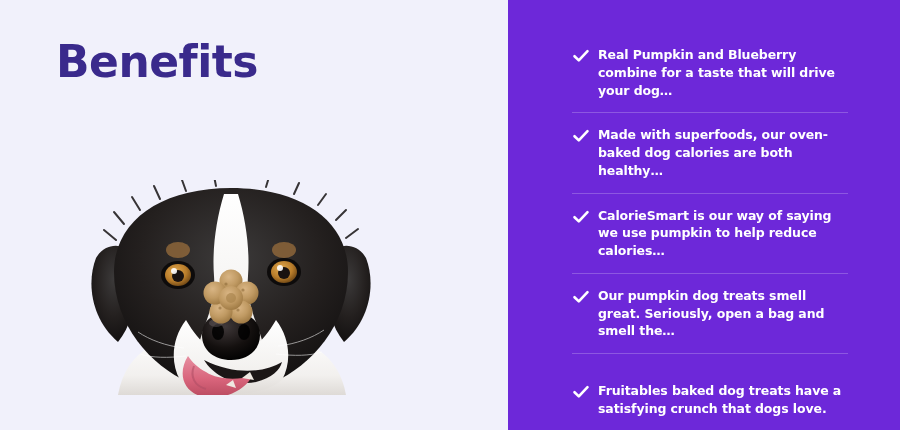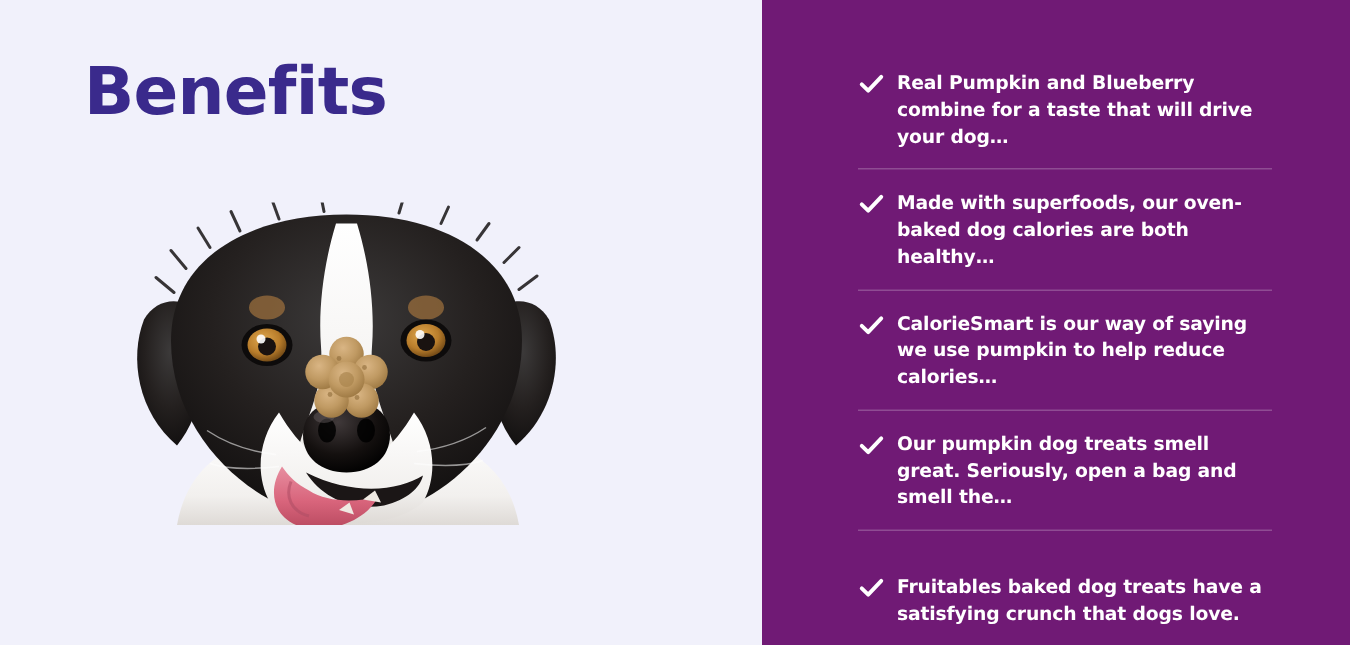--- a/index.html
+++ b/index.html
@@ -17,21 +17,21 @@
     height: 430px;
     overflow: hidden;
     background: #f1f1fb;
     display: flex;
   }
 
   
   .left-panel {
     position: relative;
     width: 508px;
-    height: 350px;
+    height: 395px;
     background: #f1f1fb;
     flex: 0 0 508px;
     overflow: hidden;
   }
 
   .page-title {
     position: absolute;
     left: 56px;
     top: 40px;
     font-size: 44px;
@@ -50,21 +50,21 @@
     width: 330px;
     height: 215px;
   }
   .dog-photo svg { display: block; }
 
   
   .right-panel {
     position: relative;
     width: 392px;
     height: 430px;
-    background: #701a75;
+    background: #6d28d9;
     flex: 0 0 392px;
     box-sizing: border-box;
     padding: 46px 52px 0 64px;
   }
 
   .benefits-list {
     list-style: none;
     margin: 0;
     padding: 0;
   }

